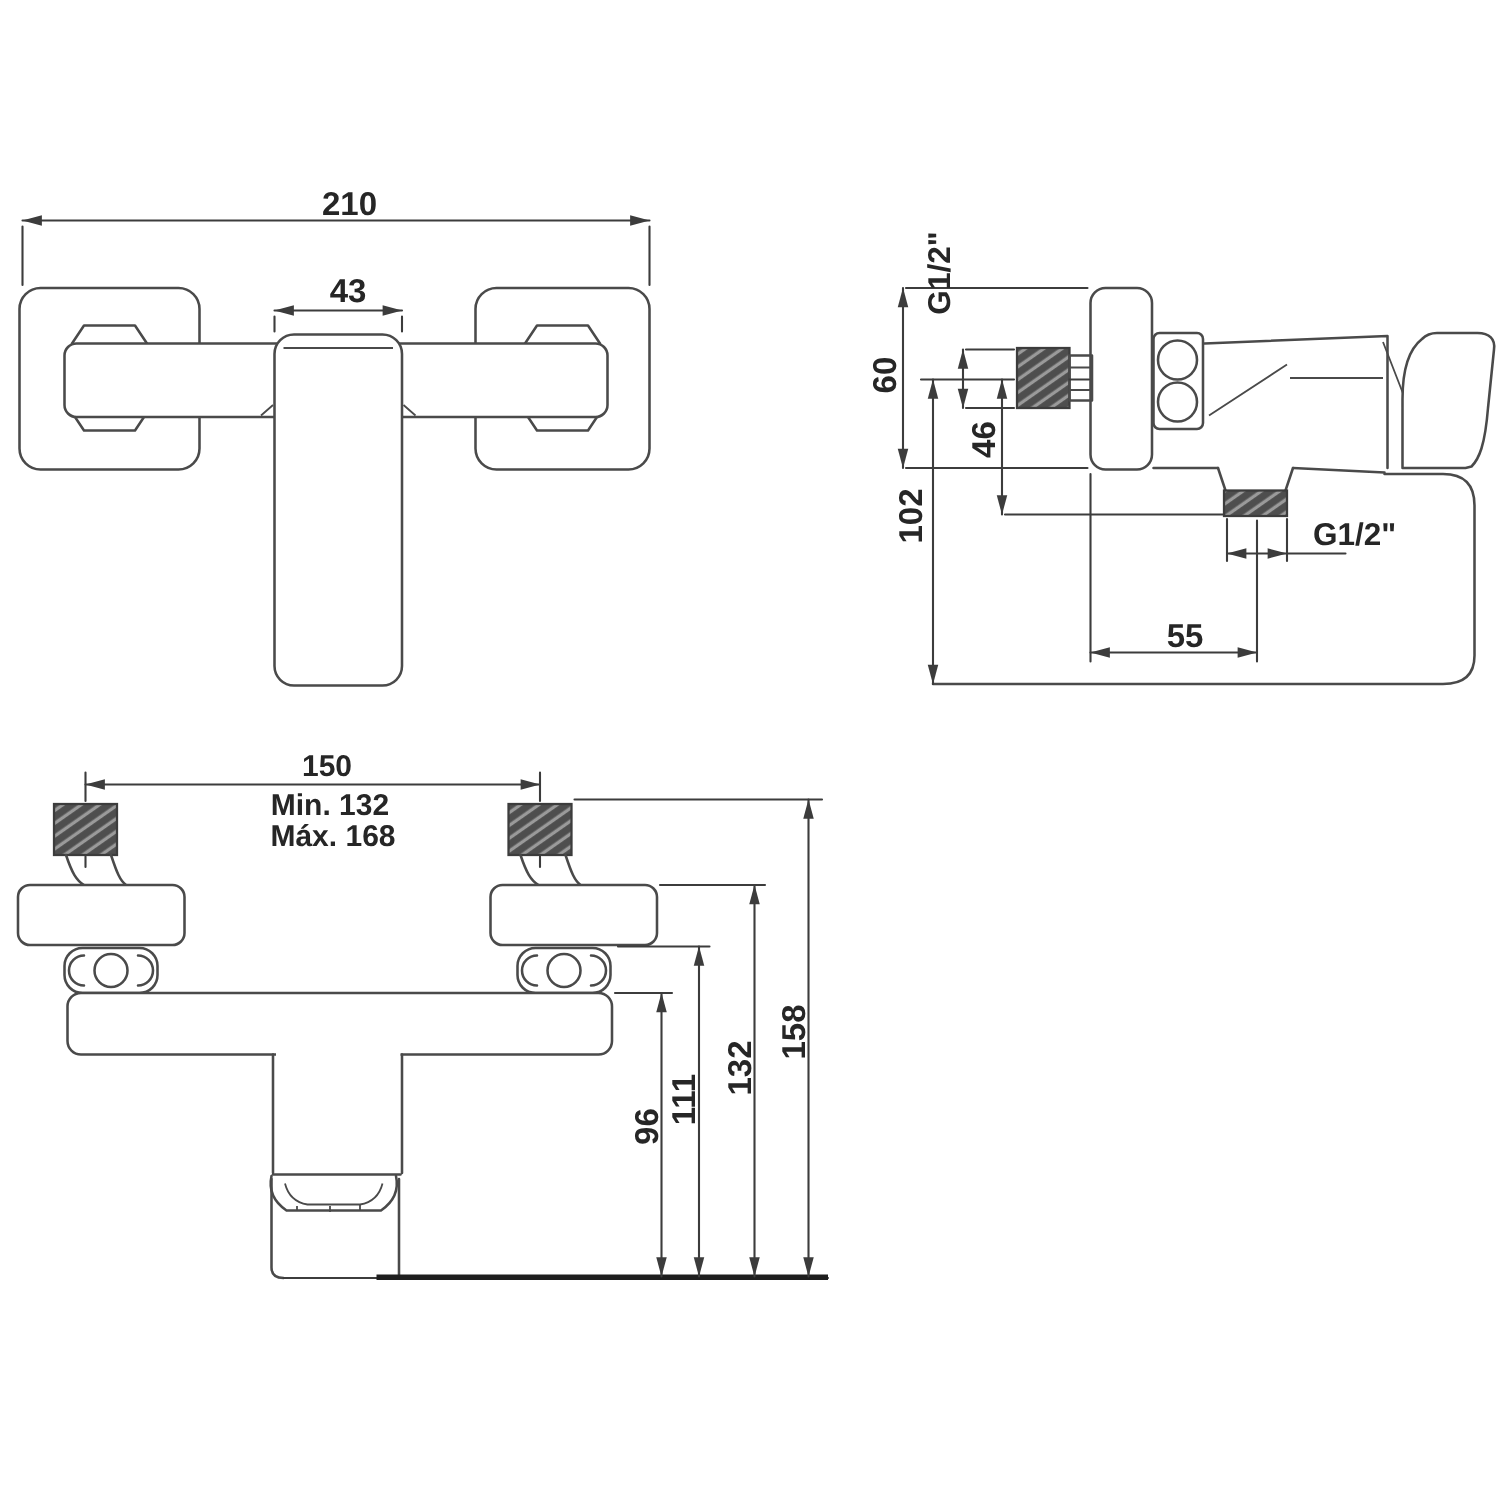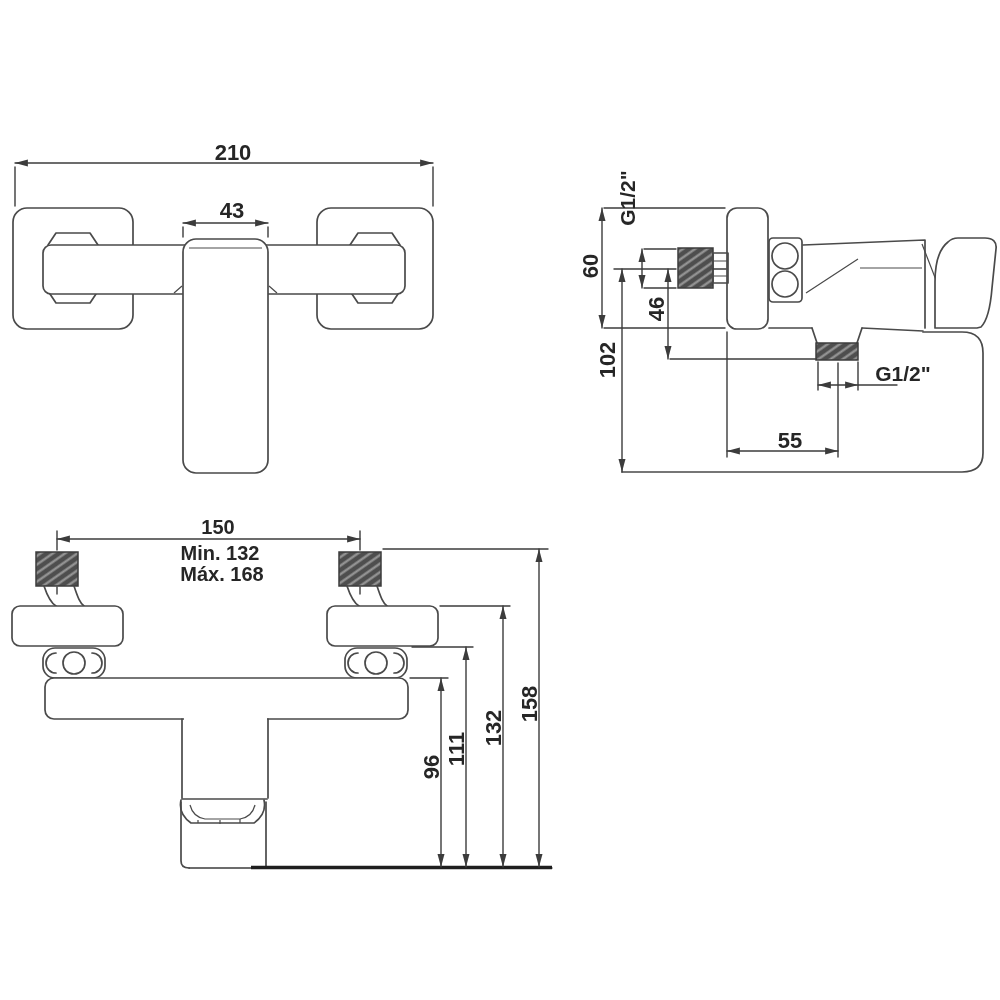--- a/index.html
+++ b/index.html
@@ -1,20 +1,20 @@
 <!DOCTYPE html>
 <html style="--background: #ffffff; --ink: #4a4a4a; --dim: #3c3c3c; --text: #262626; --hatch-dark: #4e4e4e; --hatch-light: #9a9a9a; --thick: #1e1e1e;"><head>
 <meta charset="utf-8">
 <style>
   :root{
     --background:#ffffff; --ink:#4a4a4a; --dim:#3c3c3c; --text:#262626;
     --hatch-dark:#4e4e4e; --hatch-light:#9a9a9a; --thick:#1e1e1e;
   }
   html,body{margin:0;padding:0;background:var(--background);}
-  .stage{width:1000px;height:892px;position:relative;background:var(--background);margin-top:16px;}
+  .stage{width:1000px;height:892px;position:relative;background:var(--background);}
   svg{display:block;}
   .part{stroke:var(--ink);stroke-width:1.7;fill:none;stroke-linejoin:round;stroke-linecap:round;}
   .part-f{stroke:var(--ink);stroke-width:1.7;fill:#ffffff;stroke-linejoin:round;}
   .thin{stroke:var(--ink);stroke-width:1.2;fill:none;}
   .dim{stroke:var(--dim);stroke-width:1.4;fill:none;stroke-linecap:round;}
   .thick{stroke:var(--thick);stroke-width:3.6;fill:none;}
   .hatched{fill:url(#hatch);stroke:var(--dim);stroke-width:1.5;}
   .eraser{fill:#ffffff;stroke:none;}
   .arrfill{fill:var(--dim);}
   text{fill:var(--text);font-family:"Liberation Sans","DejaVu Sans",sans-serif;font-weight:700;}

